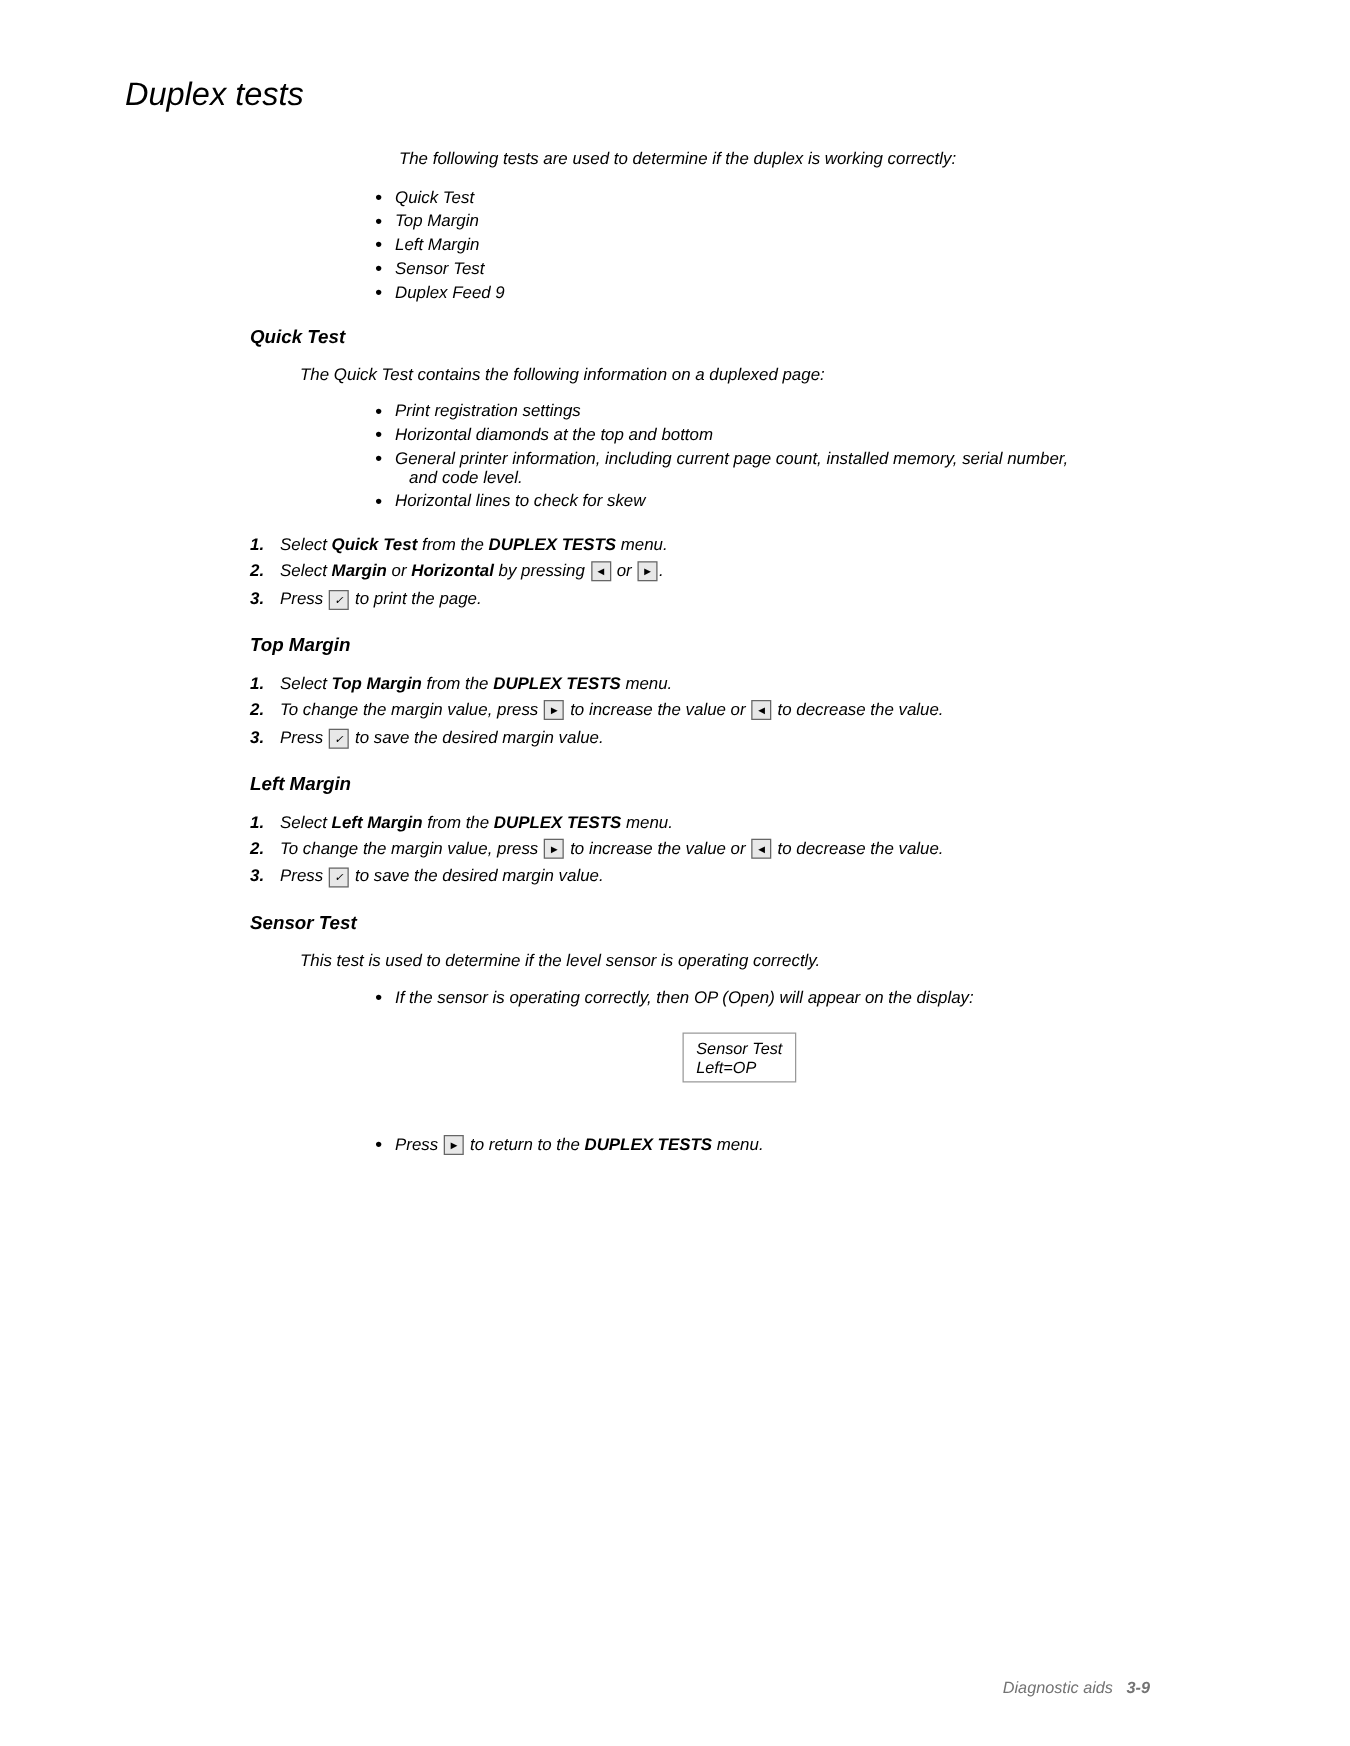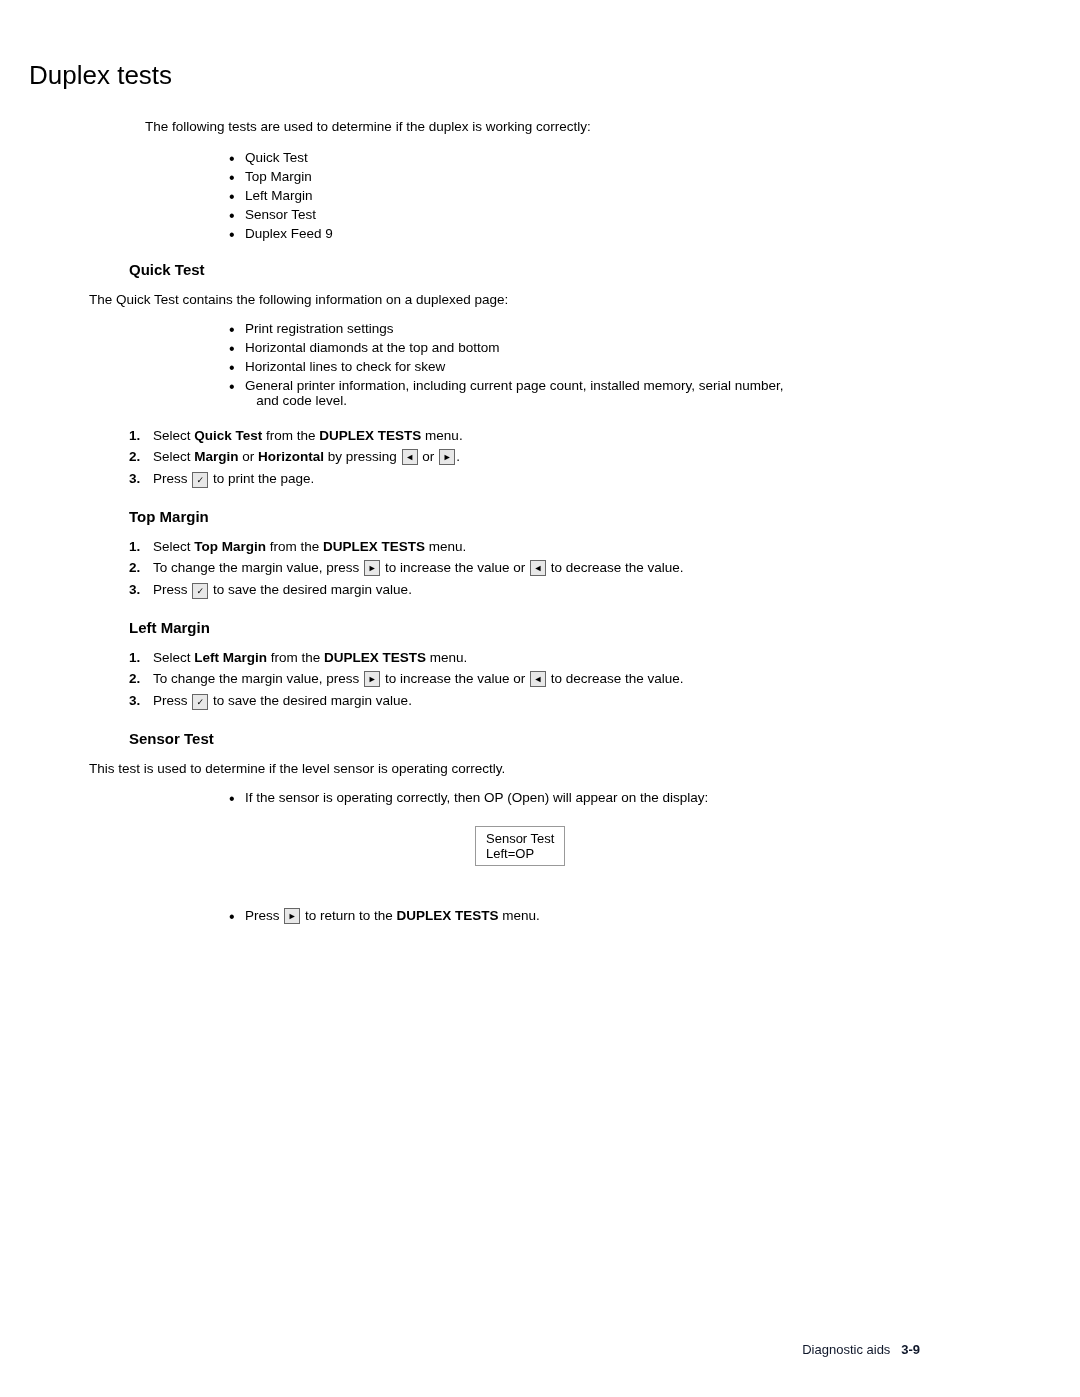--- a/index.html
+++ b/index.html
@@ -15,36 +15,38 @@
       color: #000000;
       width: 1080px;
       min-height: 1397px;
       position: relative;
     }
 
     .page {
       width: 1000px;
       min-height: 1397px;
       background: #ffffff;
-      padding: 60px 80px 80px 49px;
-      position: relative;
+      padding: 60px 80px 80px 120px;
+      position: relative;
+      font-style: italic;
     }
 
     h1.page-title {
       font-size: 26px;
       font-weight: normal;
       color: #000000;
       margin-bottom: 28px;
       margin-left: -20px;
     }
 
     .intro-text {
       font-size: 13.5px;
       margin-bottom: 16px;
-      margin-left: 96px;
+      margin-left: 44px;
+      text-align: center;
     }
 
     .bullet-list {
       list-style: none;
       margin-left: 180px;
       margin-bottom: 20px;
     }
 
     .bullet-list li {
       font-size: 13.5px;
@@ -66,21 +68,21 @@
       font-weight: bold;
       color: #000000;
       margin-bottom: 14px;
       margin-left: 80px;
       margin-top: 20px;
     }
 
     .section-intro {
       font-size: 13.5px;
       margin-bottom: 14px;
-      margin-left: 40px;
+      margin-left: 120px;
     }
 
     .numbered-list {
       list-style: none;
       margin-left: 80px;
       margin-bottom: 16px;
     }
 
     .numbered-list li {
       font-size: 13.5px;
@@ -138,21 +140,21 @@
 
     .display-box-line {
       display: block;
     }
 
     .footer {
       position: absolute;
       bottom: 40px;
       right: 80px;
       font-size: 13px;
-      color: #0f172a;
+      color: #737373;
     }
 
     .section-block {
       margin-bottom: 8px;
     }
   </style>
 </head>
 <body>
 
 <div class="page">
@@ -169,22 +171,22 @@
     <li>Duplex Feed 9</li>
   </ul>
 
   <div class="section-block">
     <h2 class="section-heading">Quick Test</h2>
     <p class="section-intro">The Quick Test contains the following information on a duplexed page:</p>
 
     <ul class="bullet-list">
       <li>Print registration settings</li>
       <li>Horizontal diamonds at the top and bottom</li>
+      <li>General printer information, including current page count, installed memory, serial number,<br>&nbsp;&nbsp;&nbsp;and code level.</li>
       <li>Horizontal lines to check for skew</li>
-      <li>General printer information, including current page count, installed memory, serial number,<br>&nbsp;&nbsp;&nbsp;and code level.</li>
     </ul>
 
 
     <ol class="numbered-list">
       <li>
         <span class="num">1.</span>
         Select <strong>Quick Test</strong> from the <strong>DUPLEX TESTS</strong> menu.
       </li>
       <li>
         <span class="num">2.</span>

